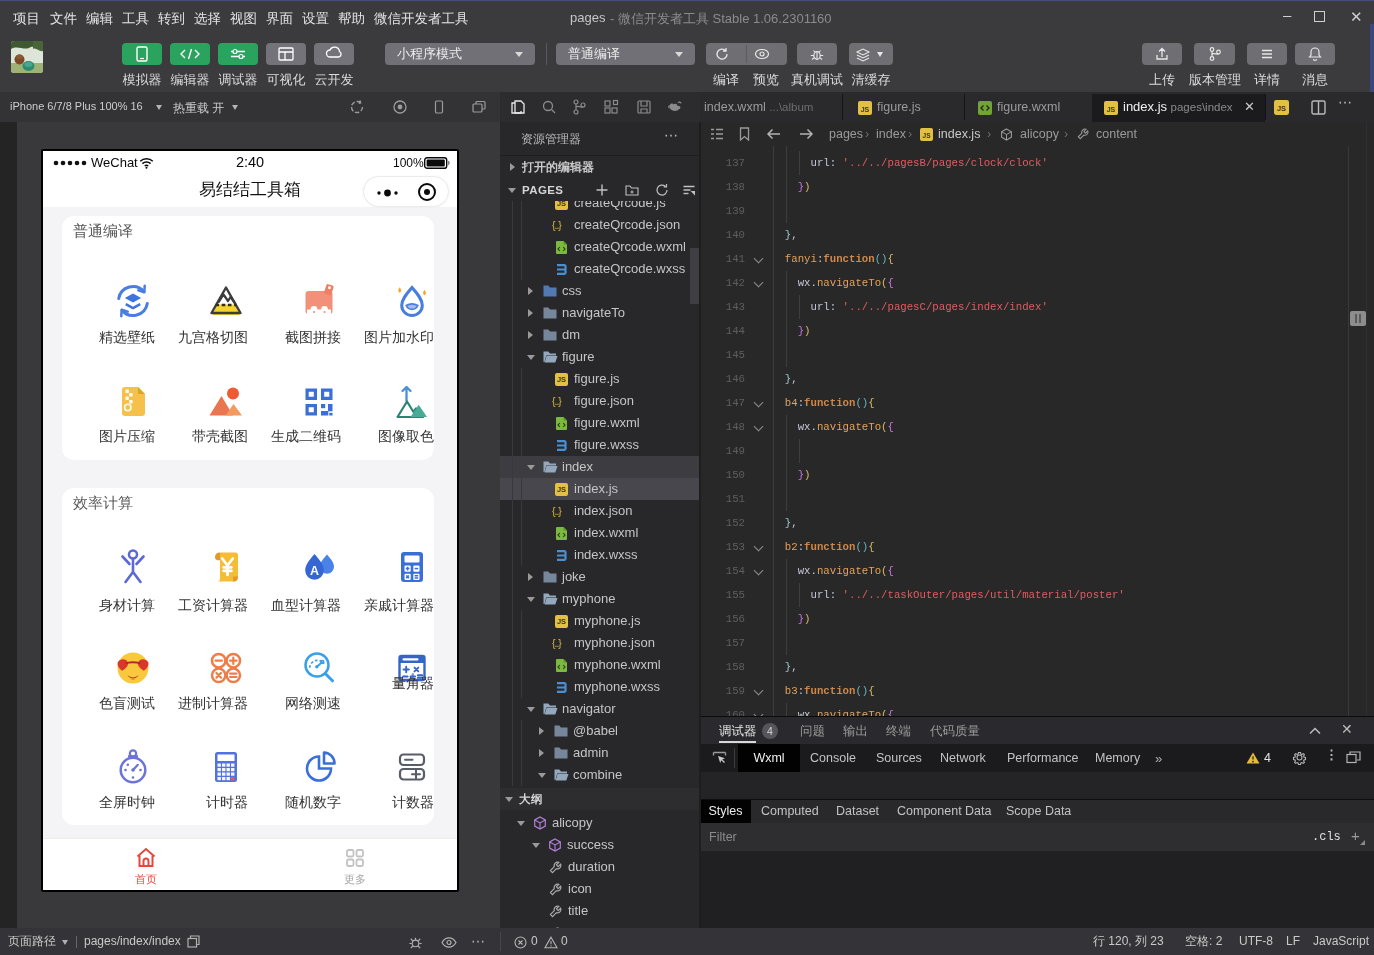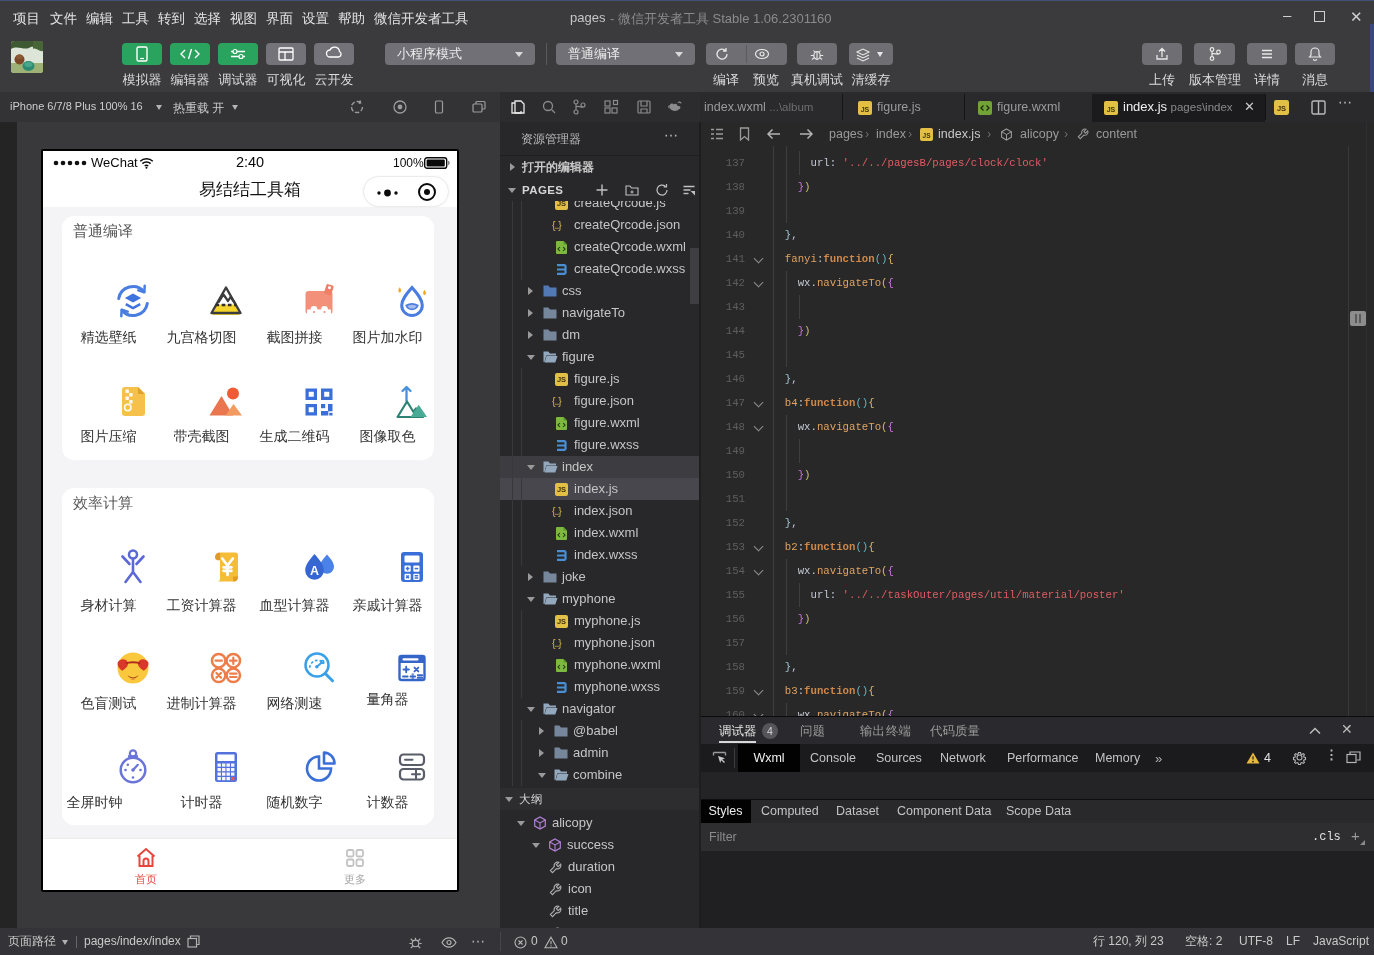--- a/index.html
+++ b/index.html
@@ -23,21 +23,21 @@
 #tabsbar{position:absolute;left:700px;top:0;width:674px;height:30px;background:#2a2a2c}
 .tab{position:absolute;top:2px;height:28px;font-size:12.5px;color:#9b9b9b;line-height:26px}
 .tsep{position:absolute;top:2px;width:1px;height:26px;background:#141416}
 
 #sim{position:absolute;top:122px;left:0;width:500px;height:806px;background:#39393b}
 #sim .lstrip{position:absolute;left:0;top:0;width:17px;height:806px;background:#242424}
 #phone{position:absolute;left:41px;top:27px;width:418px;height:743px;background:#000;border-radius:2px}
 #screen{position:absolute;left:43px;top:29px;width:414px;height:739px;background:#f4f4f6;overflow:hidden}
 .card{position:absolute;left:19px;width:372px;background:#fff;border-radius:12px}
 .cell{position:absolute;width:93px;text-align:center}
-.clabel{position:absolute;width:93px;text-align:center;font-size:14px;color:#333}
+.clabel{position:absolute;width:93px;text-align:right;font-size:14px;color:#333}
 .sectitle{position:absolute;left:30px;font-size:15px;color:#585858}
 
 #explorer{position:absolute;top:122px;left:500px;width:200px;height:806px;background:#28282a;color:#c5c5c5;font-size:13px}
 .trow{position:absolute;left:0;width:200px;height:22px;line-height:22px;white-space:nowrap}
 .chev{position:absolute;top:7px;width:0;height:0}
 .chev.r{border-top:4px solid transparent;border-bottom:4px solid transparent;border-left:5px solid #9a9a9a}
 .chev.d{border-left:4px solid transparent;border-right:4px solid transparent;border-top:5px solid #9a9a9a;top:9px}
 .tt{position:absolute;left:74px;font-size:13px;color:#c5c5c5}
 .ft{position:absolute;font-size:13px;color:#c5c5c5}
 .ijs{position:absolute;left:55px;top:4.5px;width:13px;height:13px;background:#e2c044;border-radius:2px;color:#403510;font-size:7.5px;font-weight:bold;text-align:center;line-height:14px}
@@ -448,21 +448,21 @@
               <path d="M13 30.5h4.6"></path>
               <path d="M20.5 30.5h4.6"></path>
               <circle cx="22.8" cy="28.4" r=".3"></circle>
               <circle cx="22.8" cy="32.6" r=".3"></circle>
               <path d="M27.8 29.3h4.4M27.8 31.7h4.4"></path>
             </g>
           </svg></div>
       <div class="clabel" style="left:19px;top:544px">色盲测试</div>
       <div class="clabel" style="left:112px;top:544px">进制计算器</div>
       <div class="clabel" style="left:205px;top:544px">网络测速</div>
-      <div class="clabel" style="left:298px;top:540px">量角器</div>
+      <div class="clabel" style="left:298px;top:524px">量角器</div>
 
       <div class="cell" style="left:43.5px;top:594px"><svg width="44" height="44" viewBox="0 0 44 44">
             <circle cx="22" cy="25" r="12.3" fill="none" stroke="#6b74d8" stroke-width="2.5"></circle>
             <circle cx="22" cy="8.5" r="3.2" fill="none" stroke="#6b74d8" stroke-width="2.2"></circle>
             <path d="M17 11.5h10" stroke="#6b74d8" stroke-width="2.6"></path>
             <path d="M22 25l4.8-5.2" stroke="#6b74d8" stroke-width="2.2" stroke-linecap="round"></path>
             <circle cx="22" cy="25" r="1.8" fill="#6b74d8"></circle>
             <circle cx="22" cy="32.5" r="1.3" fill="#6b74d8"></circle>
             <circle cx="14.5" cy="25" r="1.3" fill="#6b74d8"></circle>
             <circle cx="29.5" cy="25" r="1.3" fill="#6b74d8"></circle>
@@ -493,21 +493,21 @@
       <div class="cell" style="left:229.5px;top:594px"><svg width="44" height="44" viewBox="0 0 44 44">
             <path d="M22 11.5a12 12 0 1012 12h-12z" fill="none" stroke="#3a6fd8" stroke-width="2.6"></path>
             <path d="M27 7.5A11 11 0 0137.5 18.5L27 18.5z" fill="none" stroke="#3a6fd8" stroke-width="2.6" stroke-linejoin="round"></path>
           </svg></div>
       <div class="cell" style="left:322.5px;top:594px"><svg width="44" height="44" viewBox="0 0 44 44">
             <rect x="10" y="9.5" width="24" height="10.5" rx="3.5" fill="none" stroke="#585d68" stroke-width="2.2"></rect>
             <path d="M15 14.7h7.5" stroke="#585d68" stroke-width="2" stroke-linecap="round"></path>
             <rect x="10" y="24" width="24" height="10.5" rx="3.5" fill="none" stroke="#585d68" stroke-width="2.2"></rect>
             <path d="M22 29.2h8M26 25.2v8" stroke="#585d68" stroke-width="2" stroke-linecap="round"></path>
           </svg></div>
-      <div class="clabel" style="left:5px;top:643px">全屏时钟</div>
+      <div class="clabel" style="left:19px;top:643px">全屏时钟</div>
       <div class="clabel" style="left:112px;top:643px">计时器</div>
       <div class="clabel" style="left:205px;top:643px">随机数字</div>
       <div class="clabel" style="left:298px;top:643px">计数器</div>
 
       <div class="abs" style="left:0;top:687px;width:414px;height:52px;background:#fff;border-top:1px solid #ececec">
         <svg class="abs" style="left:91px;top:7px" width="24" height="24" viewBox="0 0 24 24">
             <path d="M3.5 10.5L12 3l8.5 7.5" fill="none" stroke="#e6473d" stroke-width="2"></path>
             <path d="M5.5 9.5V20h13V9.5" fill="none" stroke="#e6473d" stroke-width="2"></path>
             <path d="M9.5 20v-5a2.5 2.5 0 015 0v5" fill="none" stroke="#e6473d" stroke-width="2"></path>
           </svg>
@@ -694,21 +694,21 @@
     <div class="trow" style="top:642px">
         <span class="chev d" style="left:38px"></span>
         <svg class="abs" style="left:54px;top:5px" width="15" height="12" viewBox="0 0 15 12">
           <path d="M.5.5h4.8L7 2.5h6V4.5H3.2L1.5 11H.5z" fill="#94a8bd"></path>
           <path d="M3.5 5h11L12.3 11.5H1.6z" fill="#94a8bd"></path>
         </svg>
         <span class="ft" style="left:73px">combine</span>
       </div>
     <div class="trow" style="top:666px;background:#2d2d30">
         <span class="chev d" style="left:5px"></span>
-        <span class="ft" style="left:19px;font-size:11.5px;font-weight:normal;color:#d5d5d5;letter-spacing:.4px;line-height:23px">大纲</span>
+        <span class="ft" style="left:19px;font-size:11.5px;font-weight:bold;color:#d5d5d5;letter-spacing:.4px;line-height:23px">大纲</span>
       </div>
     <div class="trow" style="top:690px">
         <span class="chev d" style="left:17px"></span>
         <svg class="abs" style="left:33px;top:4px" width="14" height="14" viewBox="0 0 14 14">
           <path d="M7 1l5.3 2.9v6.2L7 13 1.7 10.1V3.9z" fill="none" stroke="#b180d7" stroke-width="1.2"></path>
           <path d="M1.7 3.9L7 6.9l5.3-3M7 6.9V13" fill="none" stroke="#b180d7" stroke-width="1.1"></path>
         </svg>
         <span class="ft" style="left:52px">alicopy</span>
       </div>
     <div class="trow" style="top:712px">
@@ -829,20 +829,21 @@
     <div class="ln" style="top:53px">139</div>
     <div class="ln" style="top:77px">140</div>
     <div class="cl" style="top:77px">  <span class="cc">}</span><span class="w">,</span></div>
     <div class="ln" style="top:101px">141</div>
     <div class="fd" style="top:101px"></div>
     <div class="cl" style="top:101px">  <span class="o">fanyi</span><span class="w">:</span><span class="k">function</span><span class="c">()</span><span class="g">{</span></div>
     <div class="ln" style="top:125px">142</div>
     <div class="fd" style="top:125px"></div>
     <div class="cl" style="top:125px">    <span class="w">wx.</span><span class="o">navigateTo</span><span class="g">(</span><span class="p">{</span></div>
     <div class="ln" style="top:149px">143</div>
+    <div class="cl" style="top:149px">      <span class="w">url: </span><span class="s">'</span><span class="s">../../pagesC/pages/index/index</span><span class="s">'</span></div>
     <div class="ln" style="top:173px">144</div>
     <div class="cl" style="top:173px">    <span class="p">}</span><span class="g">)</span></div>
     <div class="ln" style="top:197px">145</div>
     <div class="ln" style="top:221px">146</div>
     <div class="cl" style="top:221px">  <span class="cc">}</span><span class="w">,</span></div>
     <div class="ln" style="top:245px">147</div>
     <div class="fd" style="top:245px"></div>
     <div class="cl" style="top:245px">  <span class="o">b4</span><span class="w">:</span><span class="k">function</span><span class="c">()</span><span class="g">{</span></div>
     <div class="ln" style="top:269px">148</div>
     <div class="fd" style="top:269px"></div>
@@ -874,21 +875,21 @@
     <div class="cl" style="top:557px">    <span class="w">wx.</span><span class="o">navigateTo</span><span class="g">(</span><span class="p">{</span></div>
     </div>
   </div>
   <div id="debug">
     <div class="abs" style="left:0;top:0;width:674px;height:1px;background:#0a0a0a"></div>
     <div class="abs" style="left:0;top:1px;width:674px;height:27px;background:#2a292d">
       <span class="abs" style="left:19px;top:6px;font-size:12.5px;color:#e8e8e8">调试器</span>
       <div class="abs" style="left:19px;top:24px;width:37px;height:2px;background:#d8d8d8"></div>
       <div class="abs" style="left:62px;top:5.5px;width:16px;height:16px;background:#55555a;border-radius:50%;color:#dadada;font-size:10.5px;text-align:center;line-height:16px">4</div>
       <span class="abs" style="left:100px;top:6px;font-size:12.5px;color:#9a9a9a">问题</span>
-      <span class="abs" style="left:160px;top:6px;font-size:12.5px;color:#9a9a9a">输出</span>
+      <span class="abs" style="left:143px;top:6px;font-size:12.5px;color:#9a9a9a">输出</span>
       <span class="abs" style="left:186px;top:6px;font-size:12.5px;color:#9a9a9a">终端</span>
       <span class="abs" style="left:230px;top:6px;font-size:12.5px;color:#9a9a9a">代码质量</span>
       <svg class="abs" style="left:608px;top:8px" width="14" height="12" viewBox="0 0 14 12">
           <path d="M2 8.5L7 3.5l5 5" fill="none" stroke="#bdbdbd" stroke-width="1.5"></path>
         </svg>
       <span class="abs" style="left:641px;top:4px;font-size:14px;color:#bdbdbd">✕</span>
     </div>
     <div class="abs" style="left:0;top:28px;width:674px;height:28px;background:#1b1b1e">
       <svg class="abs" style="left:12px;top:7px" width="15" height="15" viewBox="0 0 15 15">
           <path d="M1.5 1.5h12M1.5 1.5v3M13.5 1.5v3" fill="none" stroke="#9a9a9a" stroke-width="1.4"></path>

